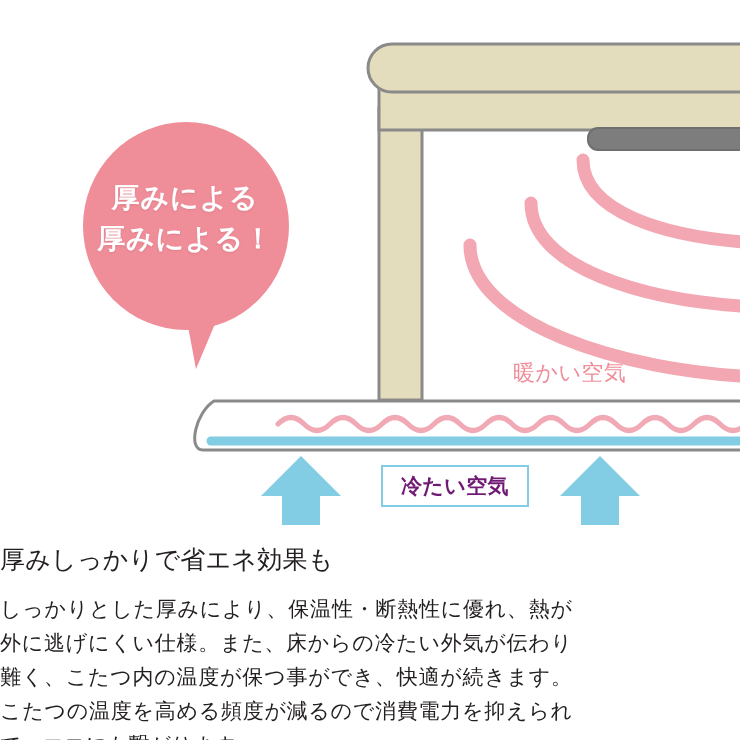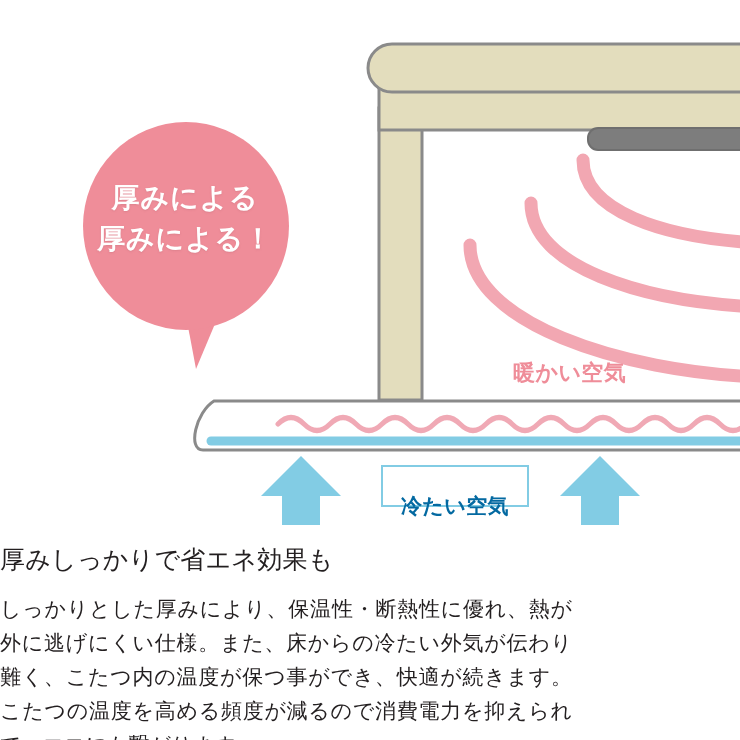--- a/index.html
+++ b/index.html
@@ -34,21 +34,21 @@
   #illustration svg {
     display: block;
     width: 740px;
     height: 525px;
   }
 
   
   .illu-label {
     position: absolute;
     white-space: nowrap;
-    font-weight: 700;
+    font-weight: 400;
     letter-spacing: 0.02em;
     text-align: right;
   }
   #warm-air-label {
     left: 513px;
     top: 358px;
     font-size: 22px;
     color: #ef8d99;
   }
   #cold-air-box {
@@ -65,23 +65,22 @@
     position: absolute;
     left: 0;
     top: 0;
     width: 100%;
     height: 100%;
     display: flex;
     align-items: center;
     justify-content: center;
     font-size: 21px;
     font-weight: 700;
-    color: #0369a1;
+    color: #701a75;
     letter-spacing: 0.02em;
-    margin-top: 20px;
   }
 
   
   #bubble-text {
     position: absolute;
     left: 70px;
     top: 178px;
     width: 230px;
     text-align: center;
     color: #ffffff;

